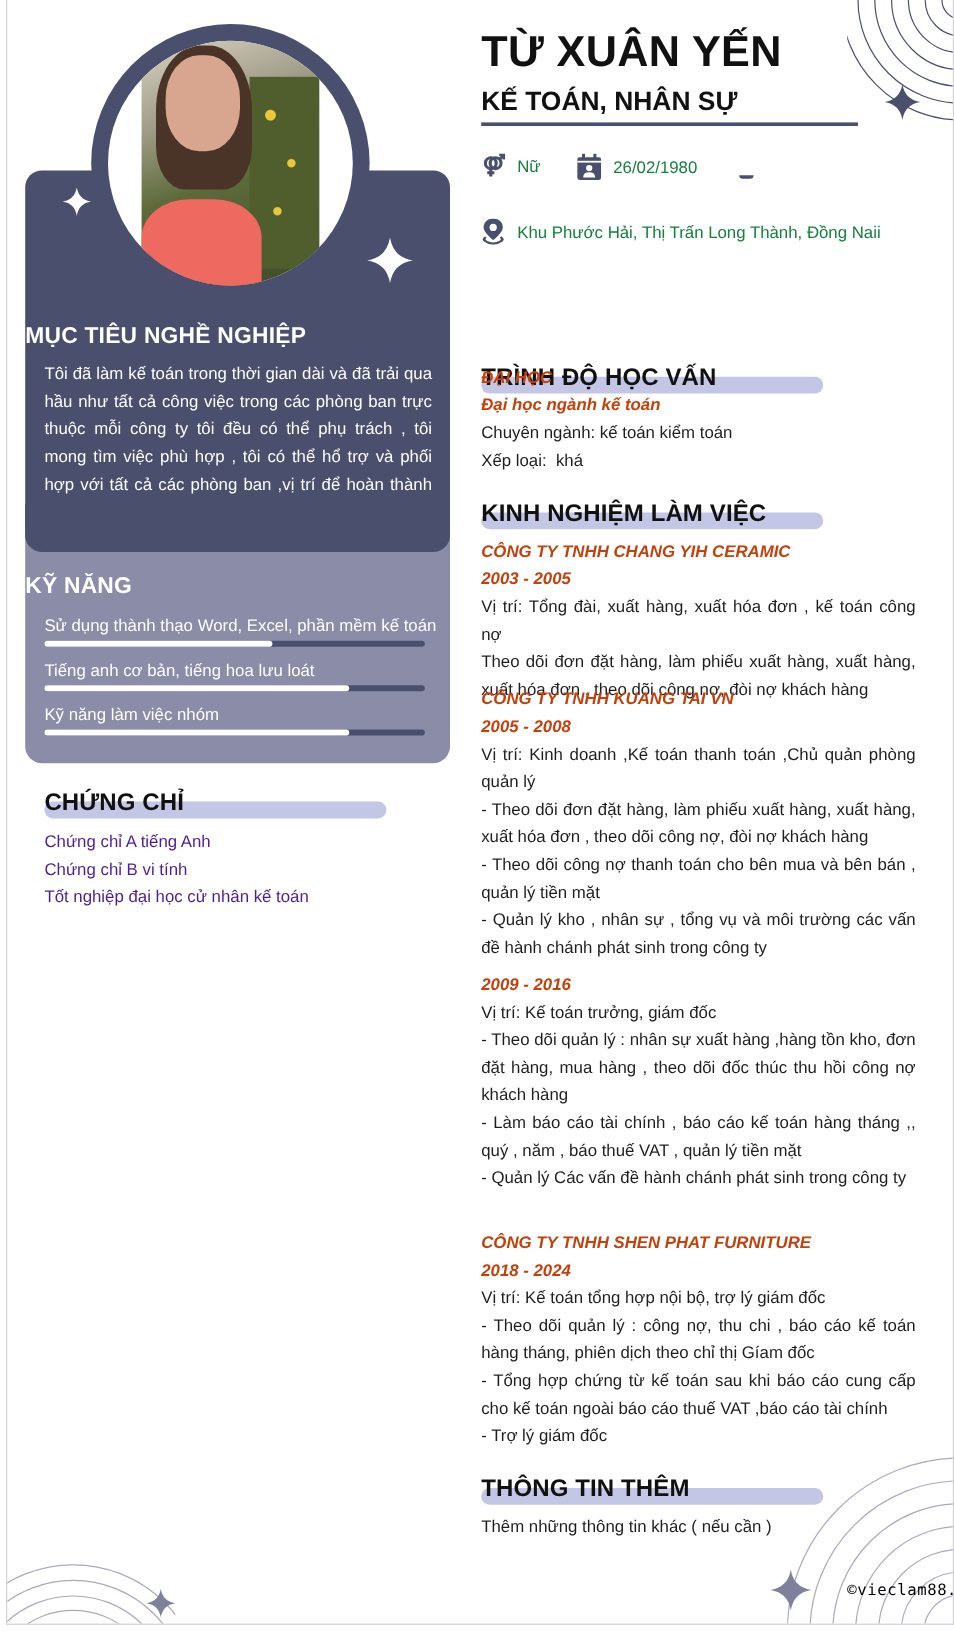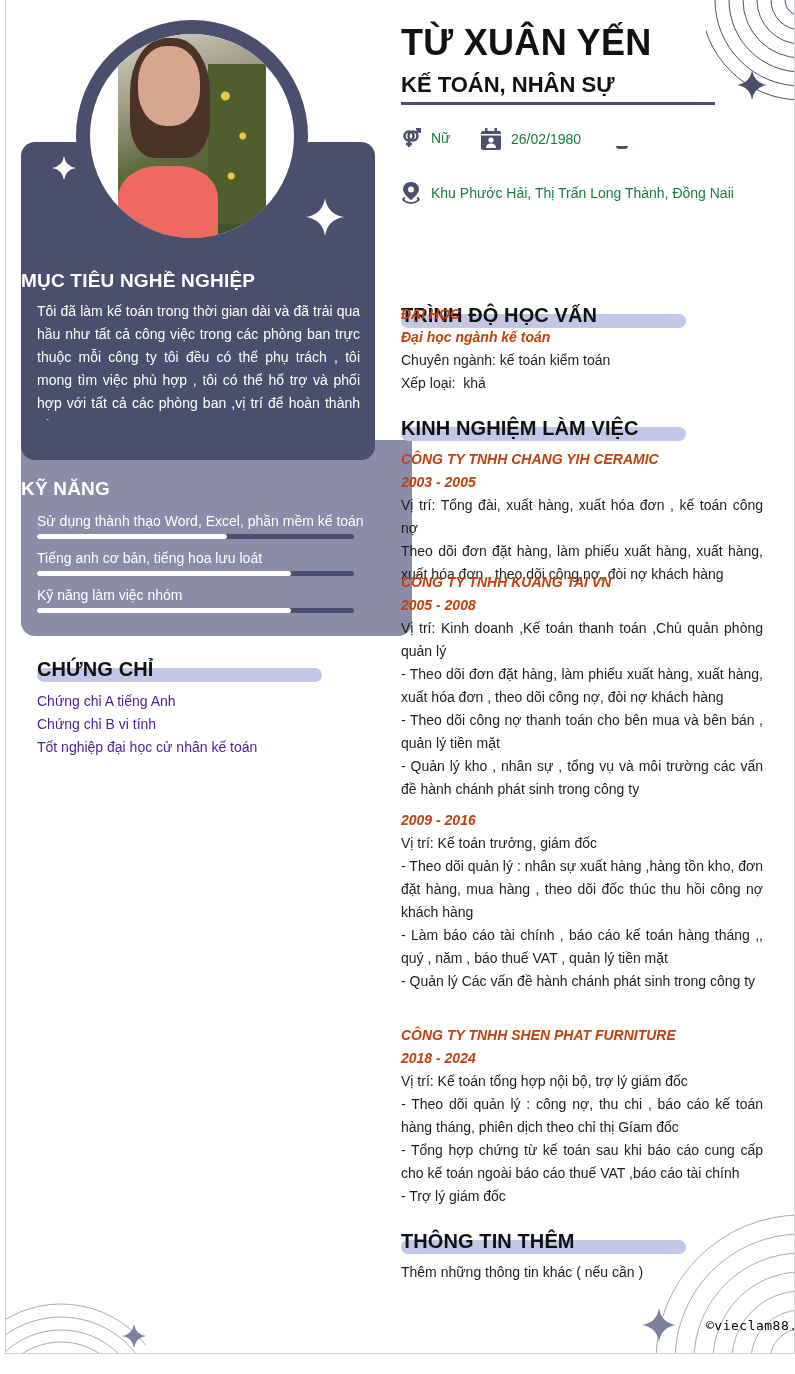--- a/index.html
+++ b/index.html
@@ -45,21 +45,21 @@
                 radial-gradient(circle at 60% 45%, #e8c93a 0 3px, transparent 4px),
                 radial-gradient(circle at 40% 70%, #e8c93a 0 3px, transparent 4px),
                 #4f5e2c;
   }
 
   .objective-card {
     position: absolute; left: 15px; top: 142px; width: 354px; height: 318px;
     background: #4b4f6e; border-radius: 14px;
   }
   .skills-card {
-    position: absolute; left: 15px; top: 440px; width: 391px; height: 196px;
+    position: absolute; left: 15px; top: 440px; width: 354px; height: 196px;
     background: #8a8ca8; border-radius: 0 0 14px 14px; padding-left: 29px;
   }
   .sparkle { position: absolute; }
 
   .card-title {
     position: absolute; left: 0; width: 354px; 
     color: #fff; font-weight: bold; font-size: 19px; letter-spacing: 0.2px;
   }
   .objective-text {
     position: absolute; left: 16px; top: 158px; width: 323px;

